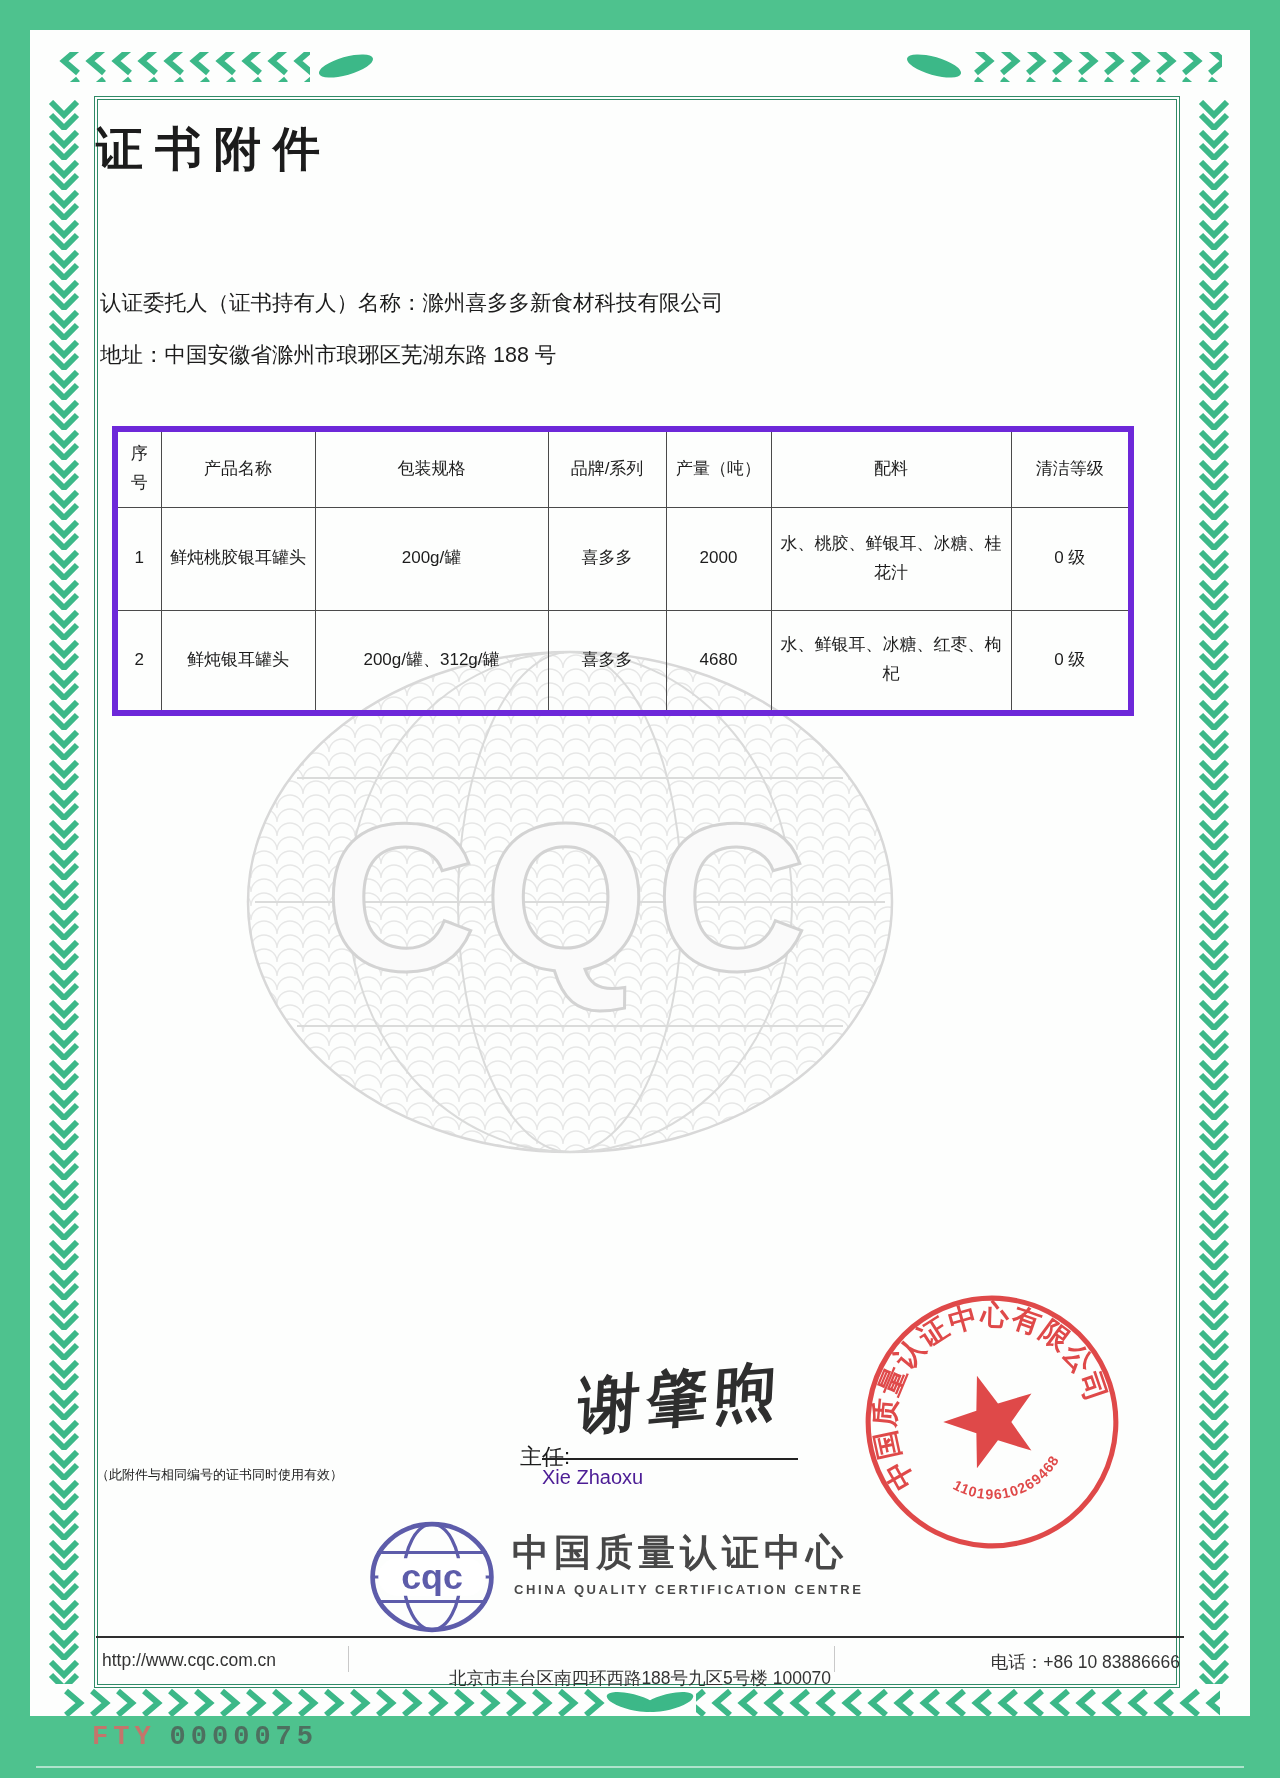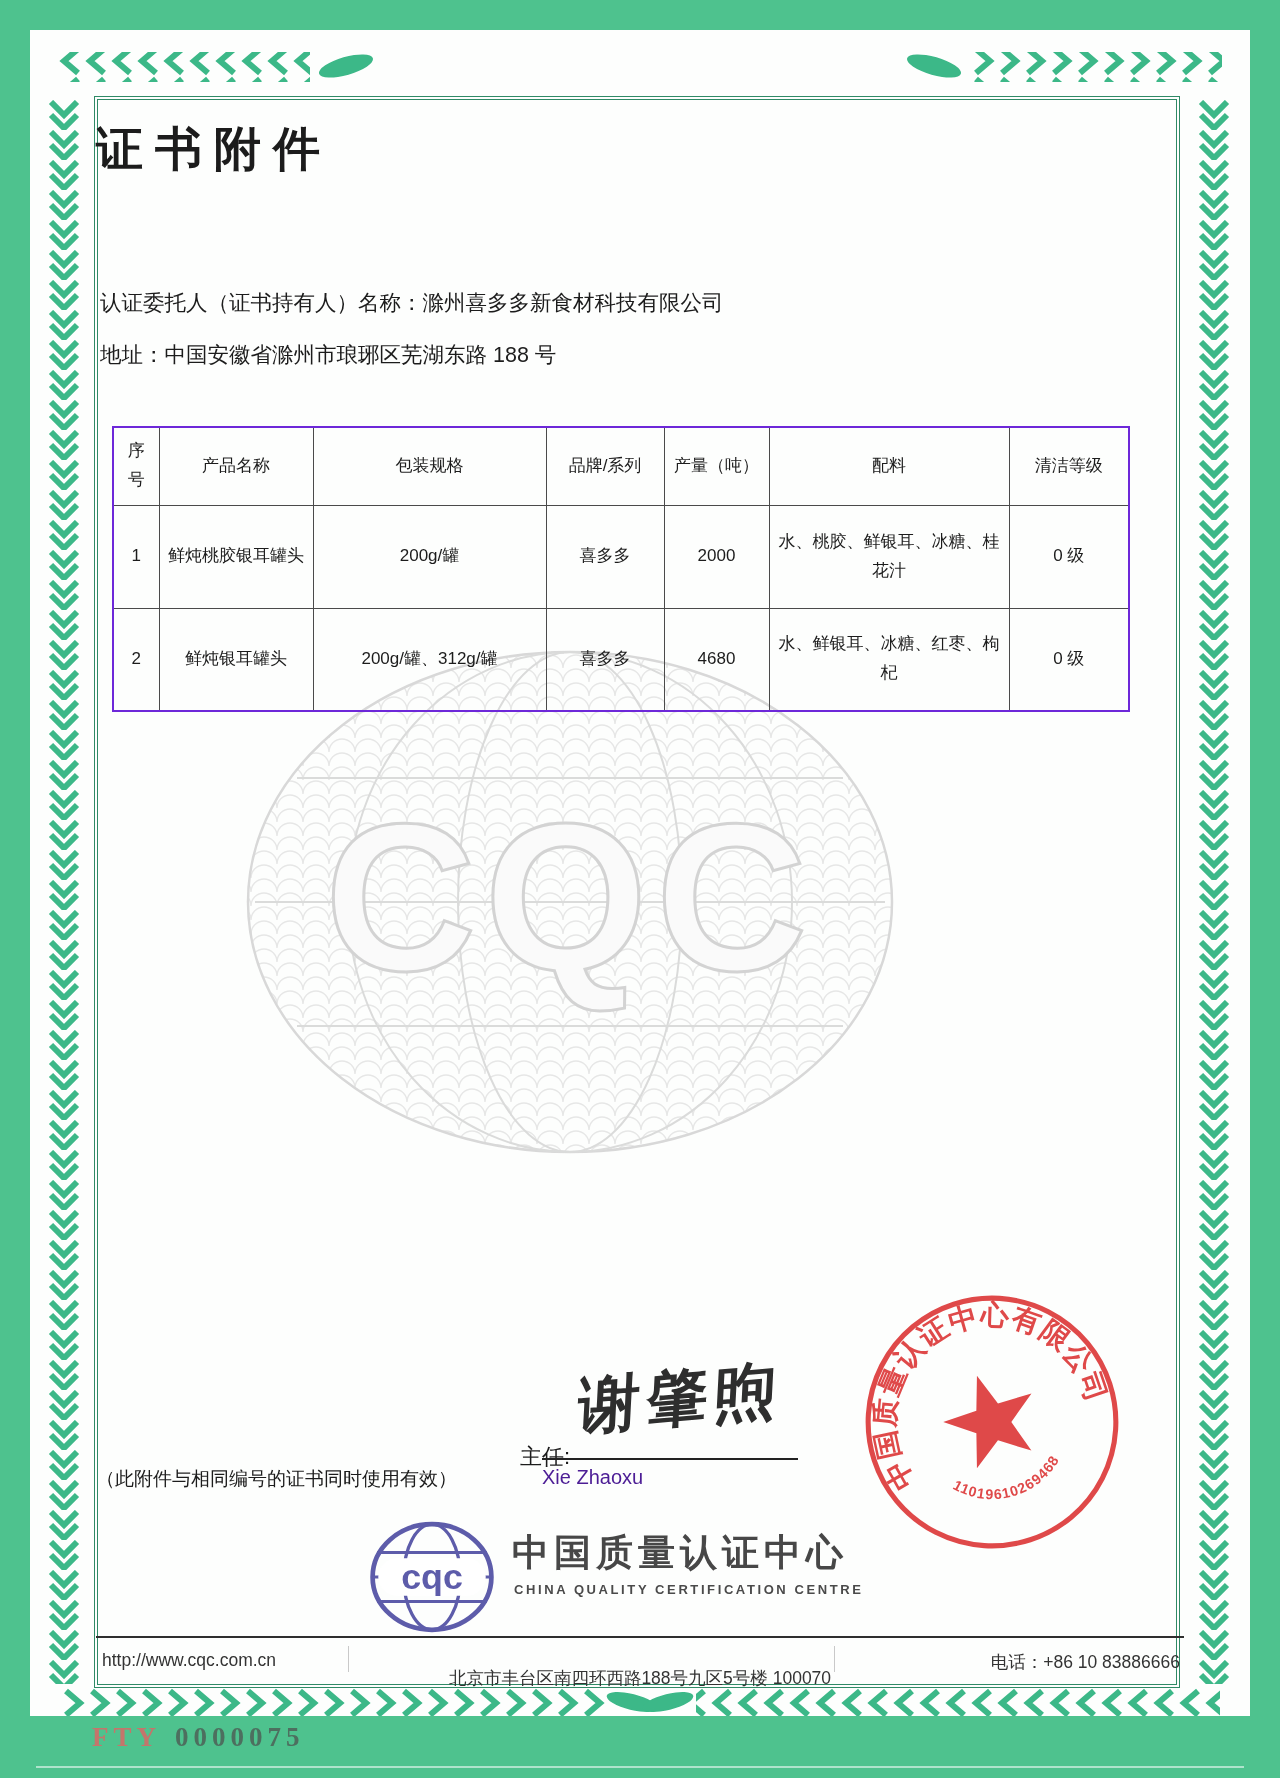--- a/index.html
+++ b/index.html
@@ -1,43 +1,43 @@
 <!DOCTYPE html>
 <html lang="zh"><head>
 <meta charset="utf-8">
 <style>
   html,body{margin:0;padding:0;background:#888;}
   .canvas{position:relative;width:1280px;height:1778px;margin:0 auto;background:#4ec28e;
           font-family:"Liberation Sans",sans-serif;overflow:hidden;color:#1c1c1c;}
   .page{position:absolute;left:30px;top:30px;width:1220px;height:1686px;background:#fdfefd;}
   .bottom-strip-line{position:absolute;left:36px;top:1766px;width:1208px;height:2px;background:rgba(255,255,255,.55);}
-  .fty{position:absolute;left:92px;top:1722px;font-family:Liberation Serif, serif;font-size:27px;letter-spacing:5px;text-align:right;}
+  .fty{position:absolute;left:92px;top:1722px;font-family:Liberation Mono, monospace;font-size:27px;letter-spacing:5px;text-align:right;}
   .fty .pre{color:#c4756b;font-weight:bold;margin-right:14px;}
   .fty .num{color:#4d6f5f;font-weight:bold;}
 
   
   svg.decor{position:absolute;pointer-events:none;}
   .inner-border{position:absolute;left:94px;top:96px;width:1086px;height:1592px;border:4px double #2f8a66;box-sizing:border-box;}
 
   
   .title{position:absolute;left:96px;top:118px;width:1088px;text-align:left;font-size:47px;font-weight:bold;letter-spacing:12px;}
   .certno{position:absolute;right:112px;top:196px;font-size:23px;letter-spacing:.5px;}
   .line1{position:absolute;left:100px;top:288px;font-size:21.5px;}
   .line2{position:absolute;left:100px;top:340px;font-size:21.5px;}
 
   table.prod{position:absolute;left:112px;top:426px;width:1016px;border-collapse:collapse;
              font-size:17px;table-layout:fixed;background:transparent;}
   table.prod th,table.prod td{border:1.6px solid #4a4a4a;text-align:center;vertical-align:middle;
              font-weight:normal;padding:4px 8px;word-break:break-all;line-height:1.7;}
   table.prod thead tr{height:78px;}
   table.prod tbody tr{height:103px;}
-  table.prod{border:2px solid #6d28d9;}
+  table.prod{border:6px solid #6d28d9;}
 
   .statement{position:absolute;left:100px;top:732px;width:1070px;font-size:20.5px;}
-  .footnote{position:absolute;left:96px;top:1466px;font-size:19px;}
+  .footnote{position:absolute;left:96px;top:1466px;font-size:13px;}
 
   .sig-label{position:absolute;left:520px;top:1442px;font-size:22px;}
   .sig-name{position:absolute;left:578px;top:1356px;font-size:62px;font-weight:600;color:#2e2e2e;
             transform:rotate(-5deg) skewX(-8deg);letter-spacing:6px;white-space:nowrap;}
   .sig-line{position:absolute;left:542px;top:1458px;width:256px;height:2px;background:#222;}
   .sig-pinyin{position:absolute;left:542px;top:1466px;width:256px;text-align:left;font-size:20px;color:#4c1d95;}
 
   .org-cn{position:absolute;left:512px;top:1528px;font-size:37px;font-weight:600;letter-spacing:5px;color:#474747;}
   .org-en{position:absolute;left:514px;top:1582px;font-size:13px;font-weight:bold;letter-spacing:2.6px;color:#4a4a4a;}
   .cqc-logo{position:absolute;left:366px;top:1518px;width:132px;height:118px;}

